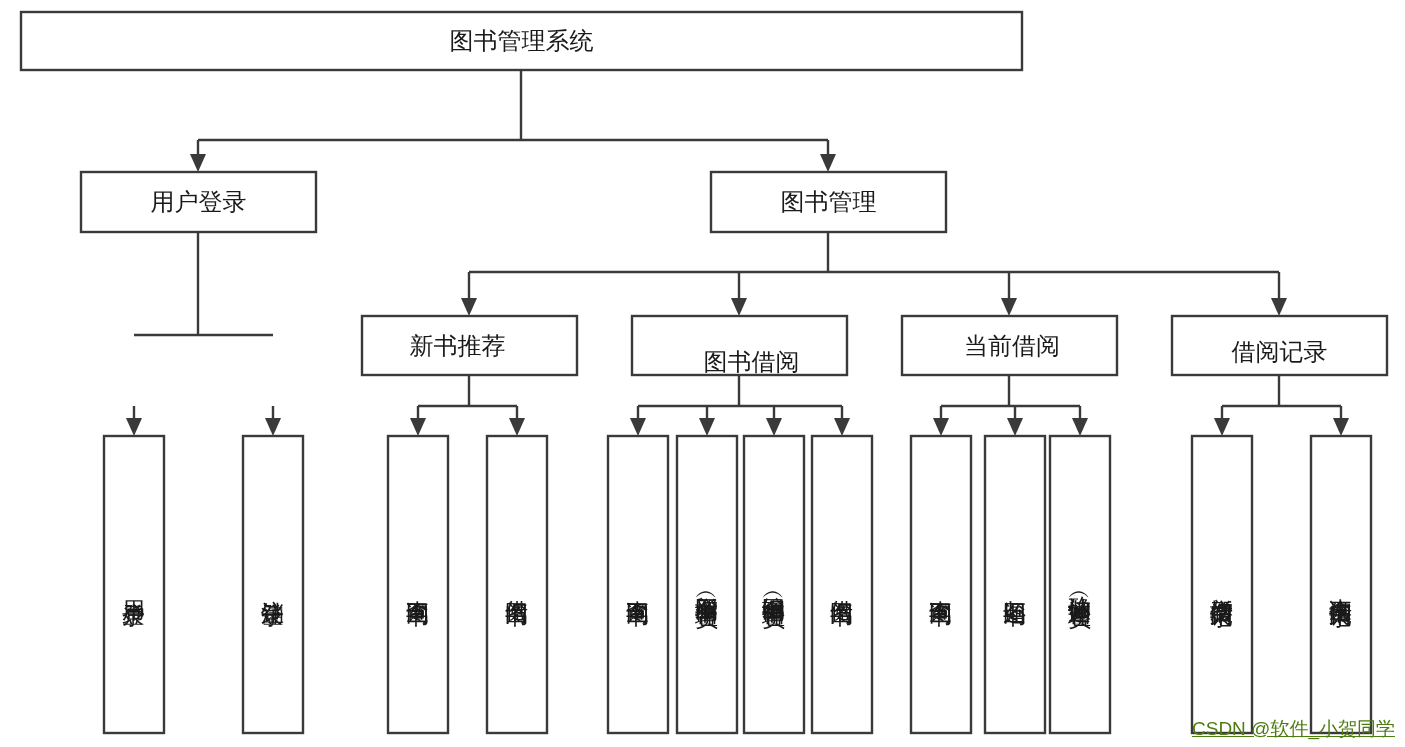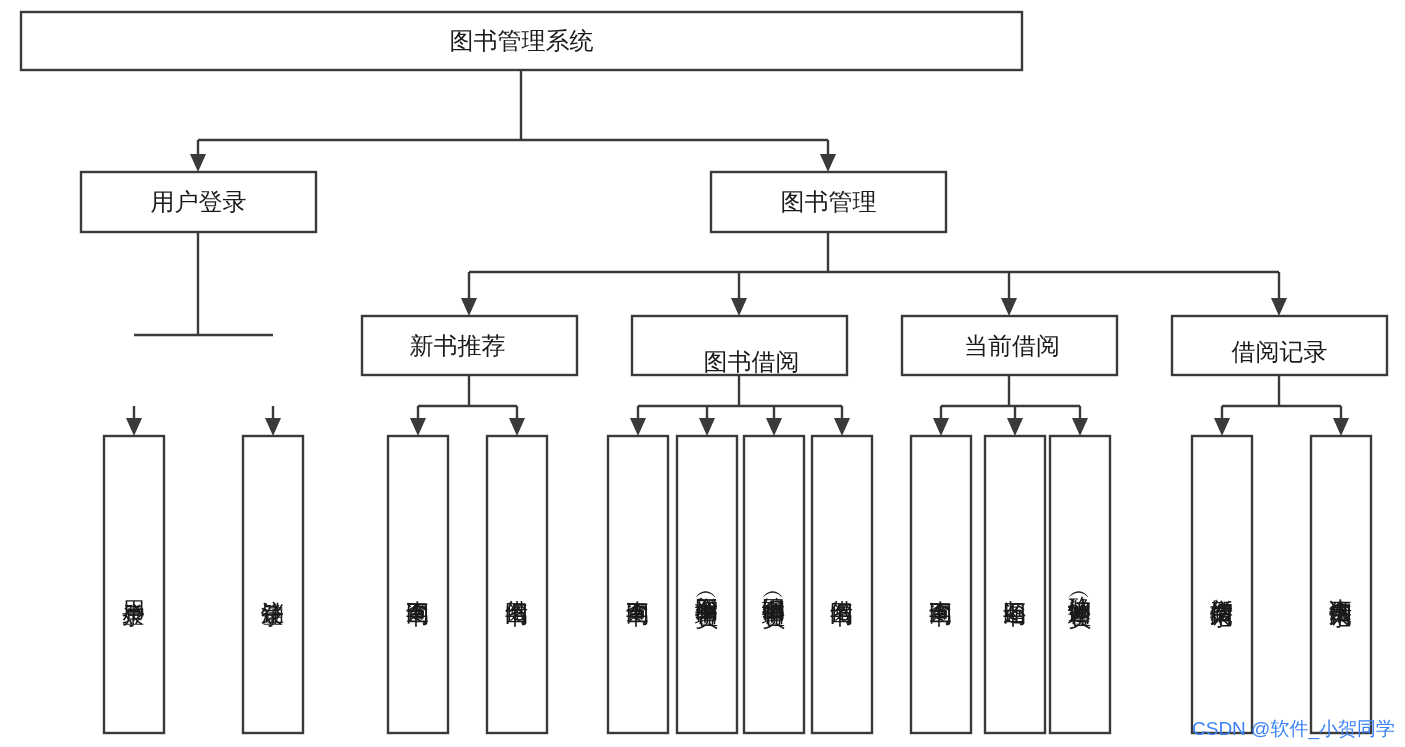--- a/index.html
+++ b/index.html
@@ -74,23 +74,24 @@
   .horiz-text {
     font-family: "Liberation Sans", "DejaVu Sans", sans-serif;
     font-size: 24px;
     color: #1a1a1a;
     white-space: nowrap;
   }
   .watermark {
     position: absolute;
     font-family: "Liberation Sans", "DejaVu Sans", sans-serif;
     font-size: 19px;
-    color: #3b82f6;
+    color: #4d7c0f;
     white-space: nowrap;
     pointer-events: none;
+    text-decoration: underline;
   }
 </style>
 </head>
 <body>
 
 <div id="diagram-root">
   <svg id="flow-svg" viewBox="0 0 1405 747">
     <g id="connector-layer">
         <line x1="521" y1="70" x2="521" y2="140" class="connector"></line>
         <line x1="198" y1="140" x2="828" y2="140" class="connector"></line>

